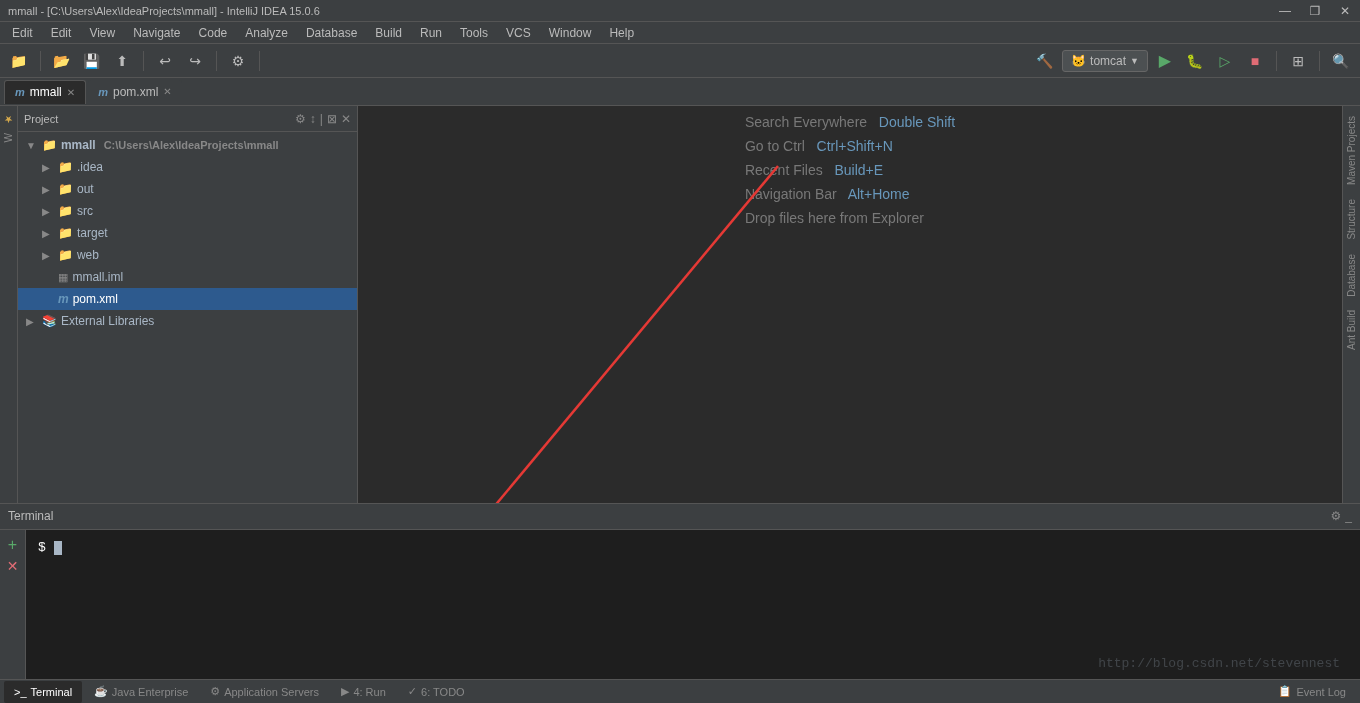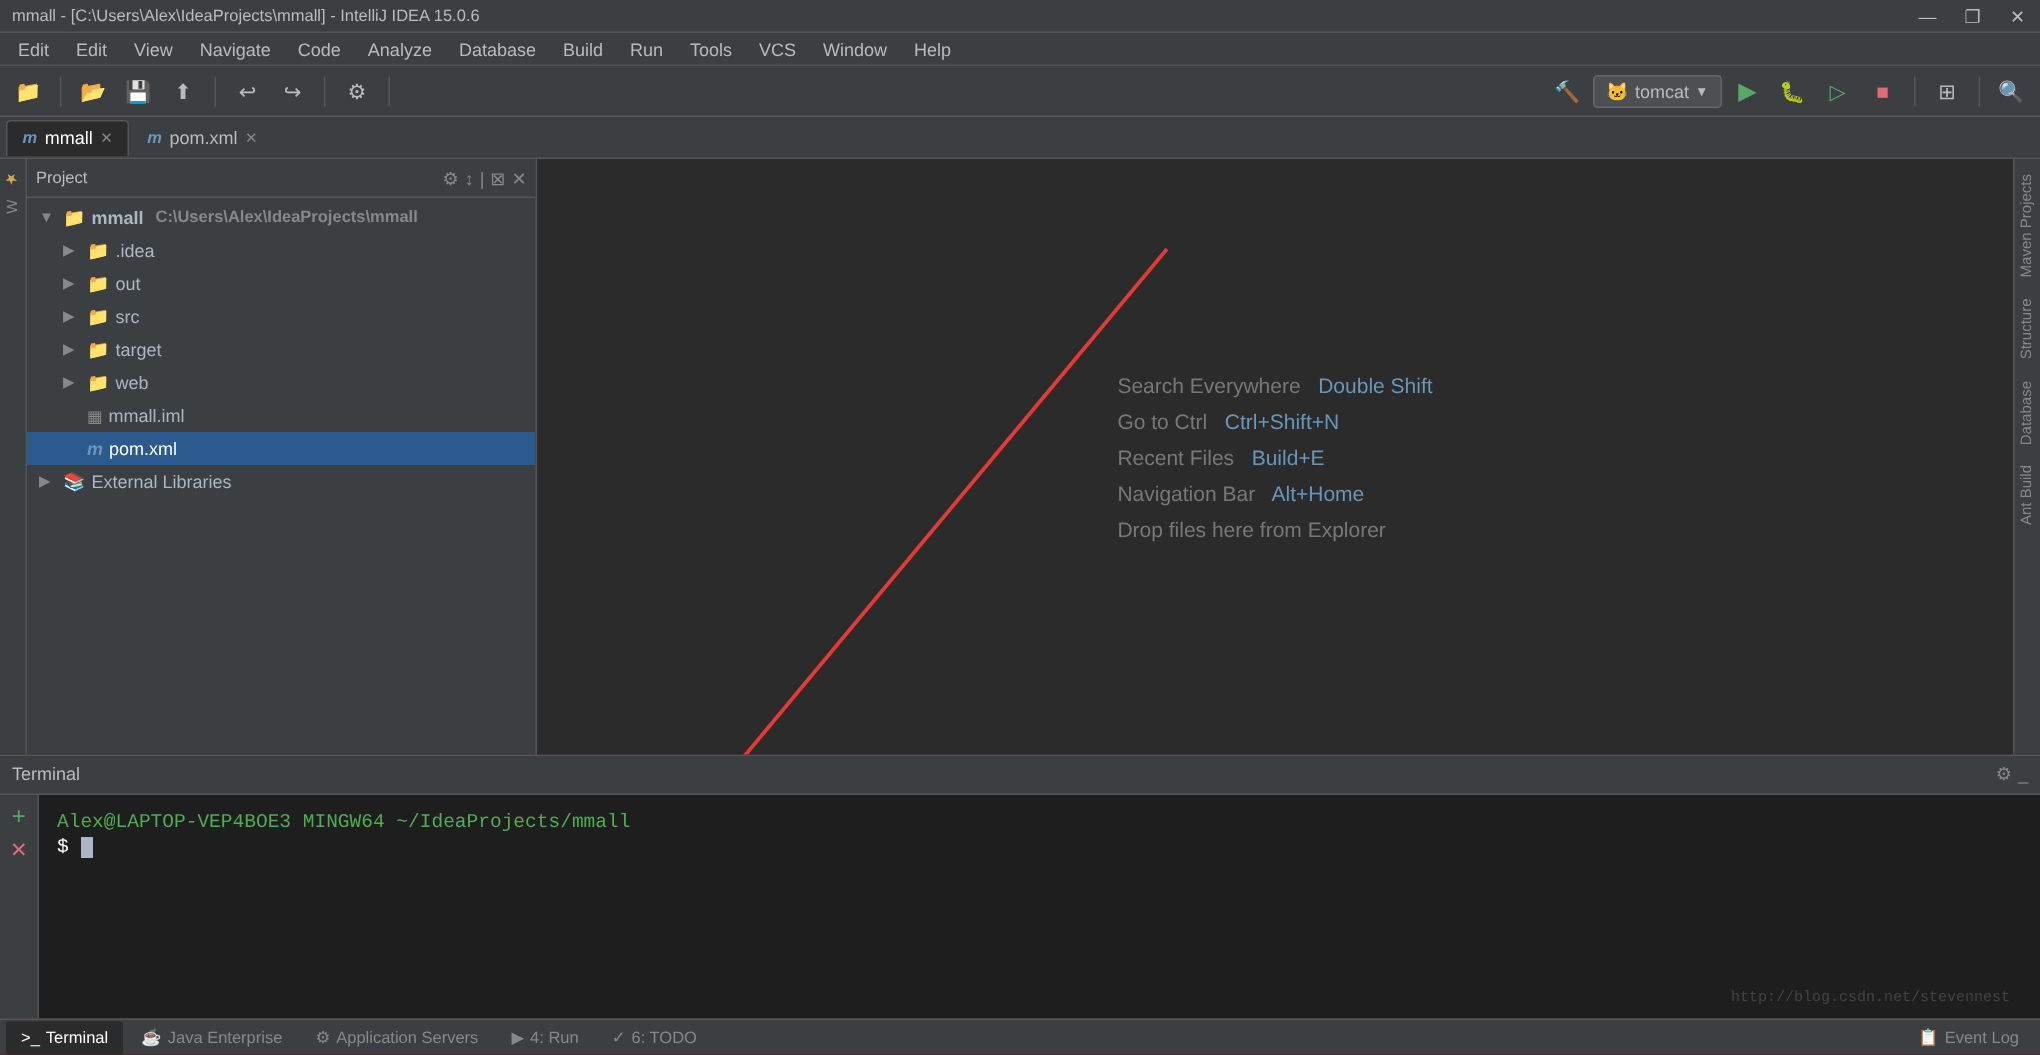--- a/index.html
+++ b/index.html
@@ -218,21 +218,21 @@
     .tree-indent-1 { padding-left: 24px; }
 
     
     #editor-area {
       flex: 1;
       background: #2b2b2b;
       position: relative;
       display: flex;
       flex-direction: column;
       align-items: center;
-      justify-content: center;
+      justify-content: flex-start;
     }
     #editor-hints {
       text-align: left;
     }
     .hint-line {
       margin: 8px 0;
       font-size: 14px;
       color: #787878;
     }
     .hint-key {
@@ -353,21 +353,21 @@
       cursor: pointer;
       padding: 0 4px;
     }
 
     
     #watermark {
       position: absolute;
       bottom: 32px;
       right: 20px;
       color: rgba(169,183,198,0.25);
-      font-size: 10px;
+      font-size: 13px;
       font-family: 'Courier New', monospace;
       pointer-events: none;
     }
   </style>
 </head>
 <body>
 
 <div id="title-bar">
   <span>mmall - [C:\Users\Alex\IdeaProjects\mmall] - IntelliJ IDEA 15.0.6</span>
   <div class="win-controls">
@@ -565,23 +565,20 @@
     </div>
   </div>
 
   <div style="display:flex; height:calc(200px - 26px - 24px);">
     <div style="width:26px; background:#3c3f41; border-right:1px solid #555; display:flex; flex-direction:column; align-items:center; padding:6px 2px; gap:4px;">
       <span class="plus-btn">+</span>
       <span class="x-btn">✕</span>
     </div>
     <div id="terminal-body">
       <div class="term-line">
-        <span class="term-prompt-green">Alex@LAPTOP-VEP4BOE3 MINGW64 ~/IdeaProjects/mmall</span>
-      </div>
-      <div class="term-line">
         <span class="term-prompt-white">$ </span>
         <span class="term-cursor"></span>
       </div>
     </div>
   </div>
 
   <div id="bottom-tabs">
     <div class="bottom-tab active">
       <span class="bottom-tab-icon">&gt;_</span>
       <span>Terminal</span>

